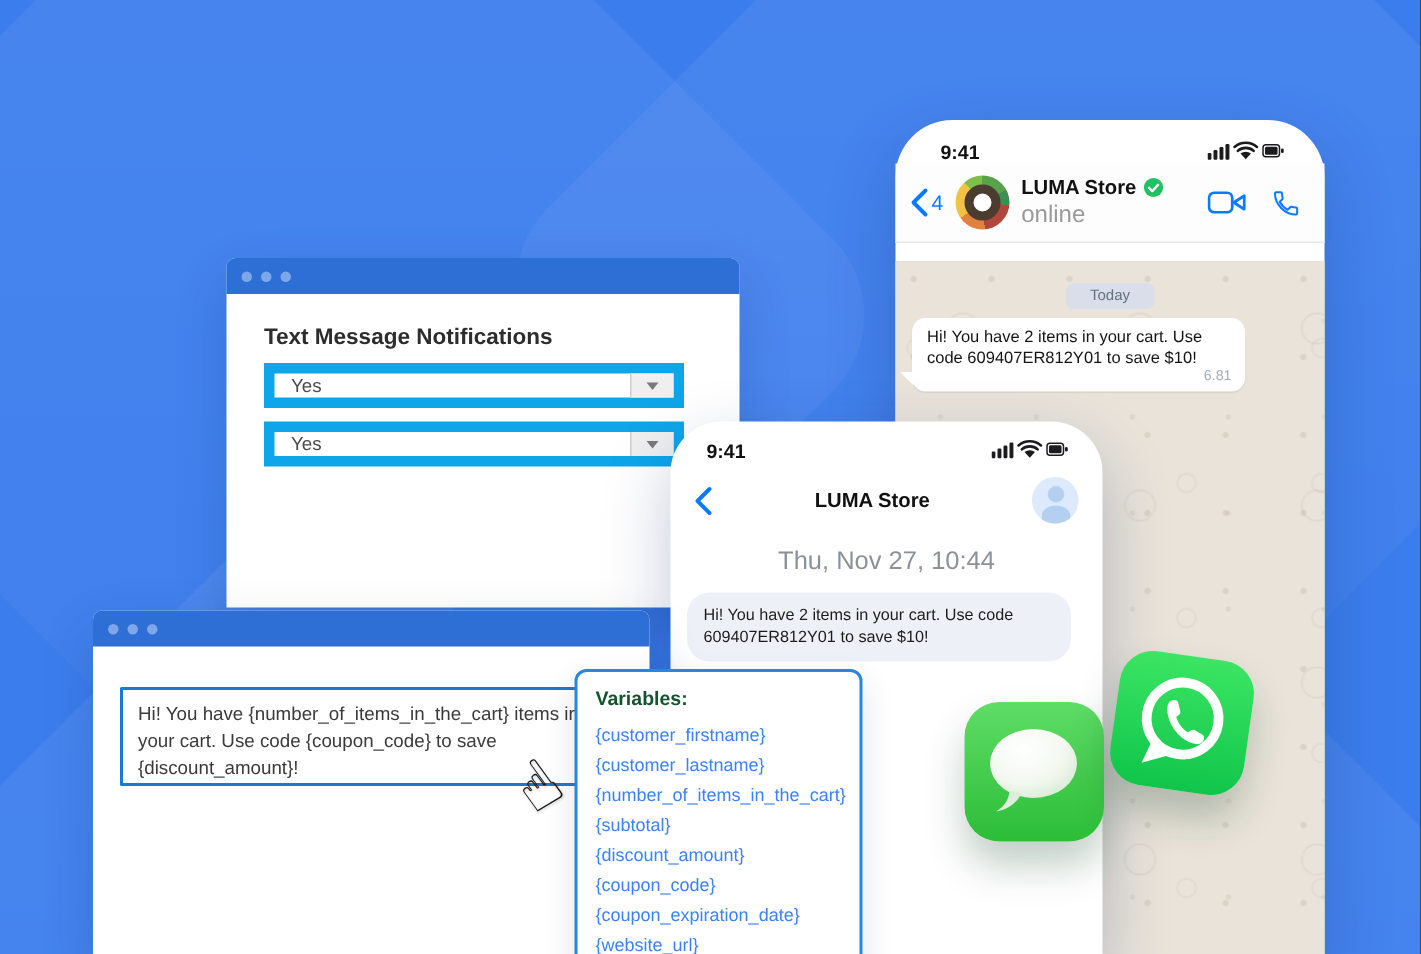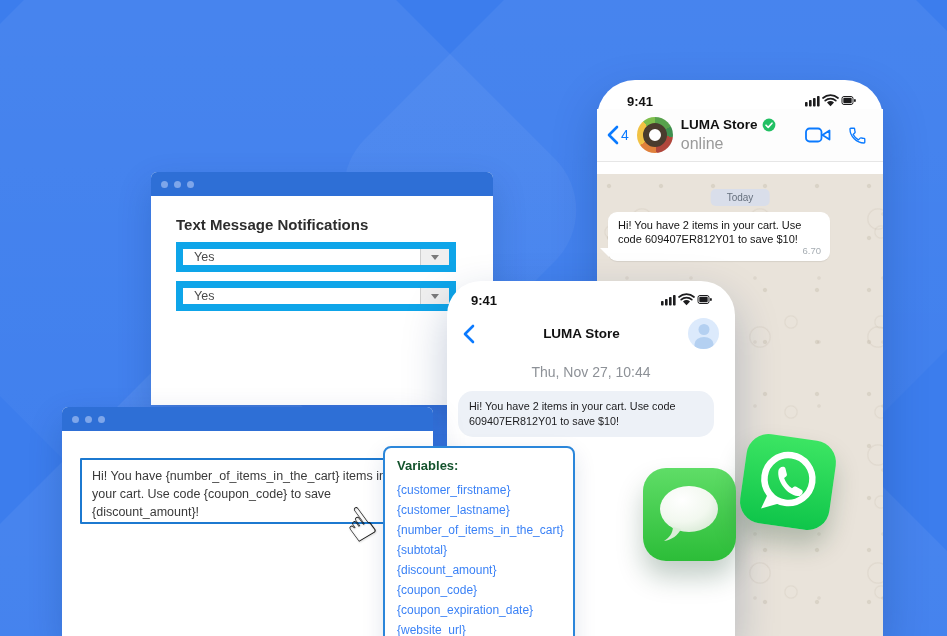--- a/index.html
+++ b/index.html
@@ -80,21 +80,21 @@
     border-right:9px solid #fff;border-bottom:9px solid transparent;}
   .wa-bubble-time{position:absolute;right:9px;bottom:4px;font-size:9.5px;color:#a6adb3;}
   
   #phone-sms{left:447px;top:281px;width:288px;height:355px;border-radius:34px 34px 0 0;z-index:30;}
   #phone-sms .statusbar{padding:12px 22px 0 24px;}
   .sms-header{display:flex;align-items:center;padding:10px 16px 6px 16px;}
   .sms-title{flex:1;text-align:center;font-size:13.5px;font-weight:bold;color:#111;}
   .sms-avatar{width:31px;height:31px;border-radius:50%;background:#dceafc;position:relative;overflow:hidden;flex:0 0 auto;}
   .sms-avatar .head{position:absolute;left:50%;top:6px;transform:translateX(-50%);width:11px;height:11px;border-radius:50%;background:#b4d0f1;}
   .sms-avatar .torso{position:absolute;left:50%;top:19px;transform:translateX(-50%);width:19px;height:14px;border-radius:50% 50% 0 0;background:#b4d0f1;}
-  .sms-date{text-align:center;font-size:14px;color:#8d9197;margin-top:9px;}
+  .sms-date{text-align:center;font-size:17px;color:#8d9197;margin-top:9px;}
   .sms-bubble{margin:11px 0 0 11px;width:256px;box-sizing:border-box;background:#edf1f7;border-radius:15px;
     padding:8px 11px;font-size:10.8px;line-height:15px;color:#1c1c1e;}
   
   .app-icon{position:absolute;z-index:60;}
   #imessage-icon{left:643px;top:468px;width:93px;height:93px;border-radius:23px;
     background:linear-gradient(180deg,#5fdd67 0%,#2cbd38 100%);
     box-shadow:0 16px 26px rgba(10,60,30,.25);}
   #whatsapp-icon{left:743px;top:437px;width:90px;height:90px;border-radius:22px;
     background:linear-gradient(180deg,#3ce563 0%,#0fc54a 100%);
     transform:rotate(8deg);box-shadow:0 16px 26px rgba(10,60,30,.25);}
@@ -181,21 +181,21 @@
         </svg>
         <svg width="19" height="19" viewBox="0 0 24 24">
           <path d="M6.5 10.8c1.5 2.9 3.8 5.2 6.7 6.7l2.2-2.2c.3-.3.7-.4 1.1-.3 1.2.4 2.4.6 3.7.6.6 0 1 .4 1 1v3.9c0 .6-.4 1-1 1C10.9 21.5 2.5 13.1 2.5 3.8c0-.6.4-1 1-1h3.9c.6 0 1 .4 1 1 0 1.3.2 2.5.6 3.7.1.4 0 .8-.3 1.1l-2.2 2.2z" fill="none" stroke="#0a7aff" stroke-width="1.7" stroke-linejoin="round"></path>
         </svg>
       </div>
     </div>
     <div class="wa-chat">
       <div class="today-chip">Today</div>
       <div class="wa-bubble">
         <span>Hi! You have 2 items in your cart. Use code 609407ER812Y01 to save $10!</span>
-        <span class="wa-bubble-time">6.70</span>
+        <span class="wa-bubble-time">6.81</span>
       </div>
     </div>
   </div>
 
   <div class="phone" id="phone-sms">
     <div class="statusbar">
       <span class="status-time">9:41</span>
       <svg width="52" height="13" viewBox="0 0 52 13">
         <rect x="0" y="8" width="2.6" height="4.5" rx="0.8" fill="#1c1c1e"></rect>
         <rect x="4" y="6" width="2.6" height="6.5" rx="0.8" fill="#1c1c1e"></rect>

